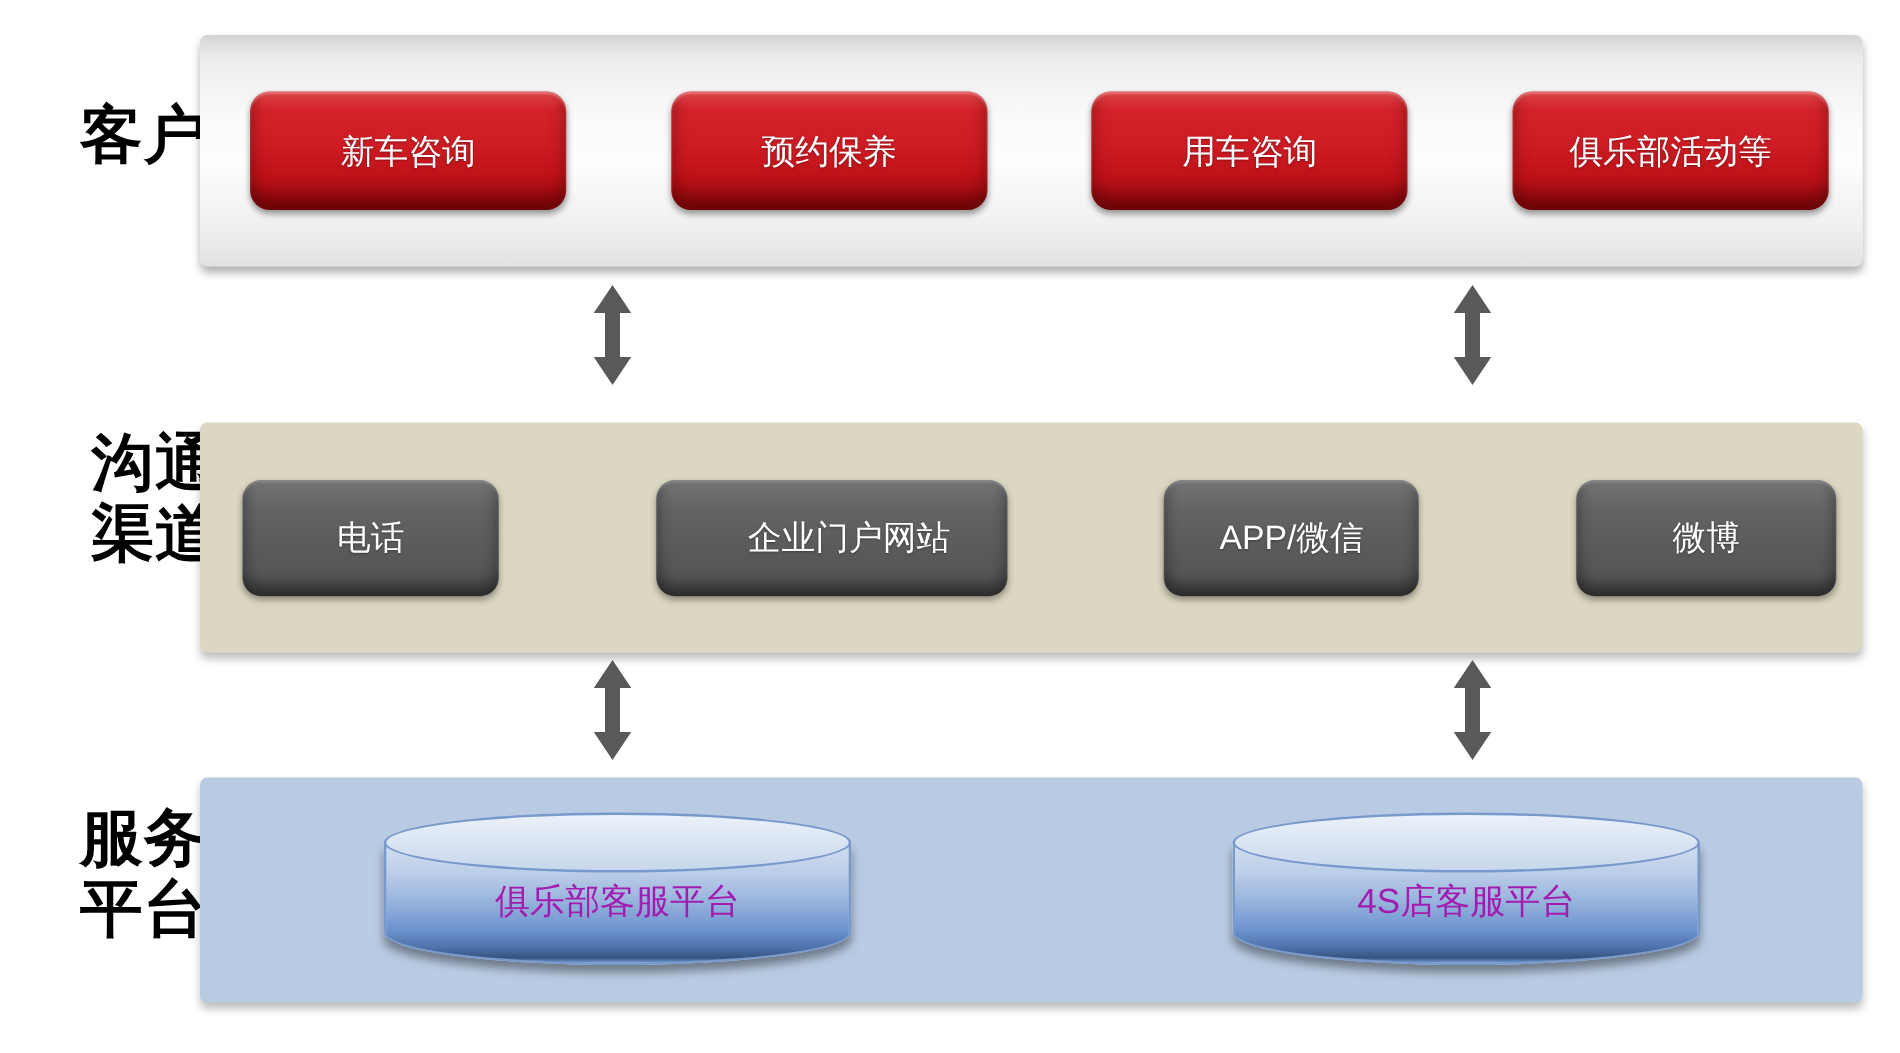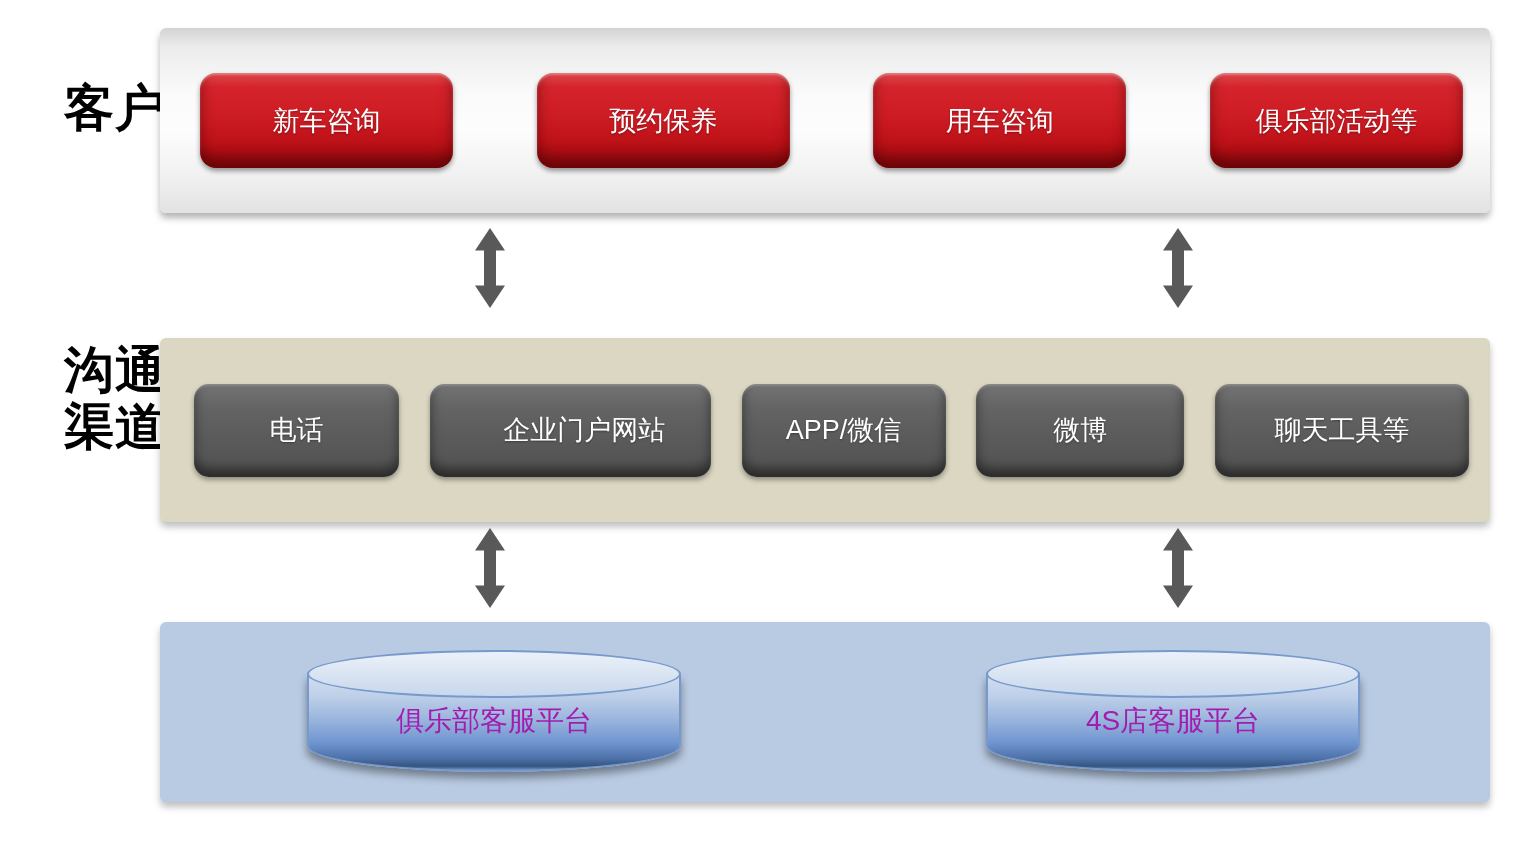--- a/index.html
+++ b/index.html
@@ -8,21 +8,21 @@
     font-family:"Liberation Sans", sans-serif; overflow:hidden;
   }
 
   
   .layer-label {
     position:absolute; left:44px; width:120px;
     font-size:50px; font-weight:bold; color:#000;
     line-height:57px; white-space:pre-line; letter-spacing:1px;margin-left:20px;
   }
   .label-1 { top:80px; }
-  .label-2 { top:342px; }
+  .label-2 { top:342px;text-align:center; }
   .label-3 { top:642px; }
 
   
   .band {
     position:absolute; left:160px; width:1330px; border-radius:6px;
     box-sizing:border-box;
   }
   .band-1 {
     top:28px; height:185px;
     background:linear-gradient(180deg,#d3d3d3 0%,#ececec 10%,#fafafa 35%,#fdfdfd 55%,#f1f1f1 80%,#e2e2e2 100%);
@@ -107,40 +107,41 @@
   }
 </style>
 </head>
 <body>
 
 <div class="canvas">
 
   <div class="layer-label label-1">客户</div>
   <div class="layer-label label-2">沟通
 渠道</div>
+  <div class="layer-label label-3">服务
+平台</div>
 
   <div class="band band-1">
     <div class="band-inner">
       <div class="btn-red">新车咨询</div>
       <div class="btn-red">预约保养</div>
       <div class="btn-red">用车咨询</div>
       <div class="btn-red">俱乐部活动等</div>
     </div>
   </div>
 
   <div class="arrow arrow-tl"></div>
   <div class="arrow arrow-tr"></div>
 
   <div class="band band-2">
     <div class="band-inner">
       <div class="btn-gray w1">电话</div>
       <div class="btn-gray w2">企业门户网站</div>
       <div class="btn-gray w3">APP/微信</div>
       <div class="btn-gray w4">微博</div>
-      <div class="btn-gray w5">聊天工具等</div>
     </div>
   </div>
 
   <div class="arrow arrow-bl"></div>
   <div class="arrow arrow-br"></div>
 
   <div class="band band-3">
     <div class="cylinder cyl-1">
       <div class="cyl-body"></div>
       <div class="cyl-top"></div>

